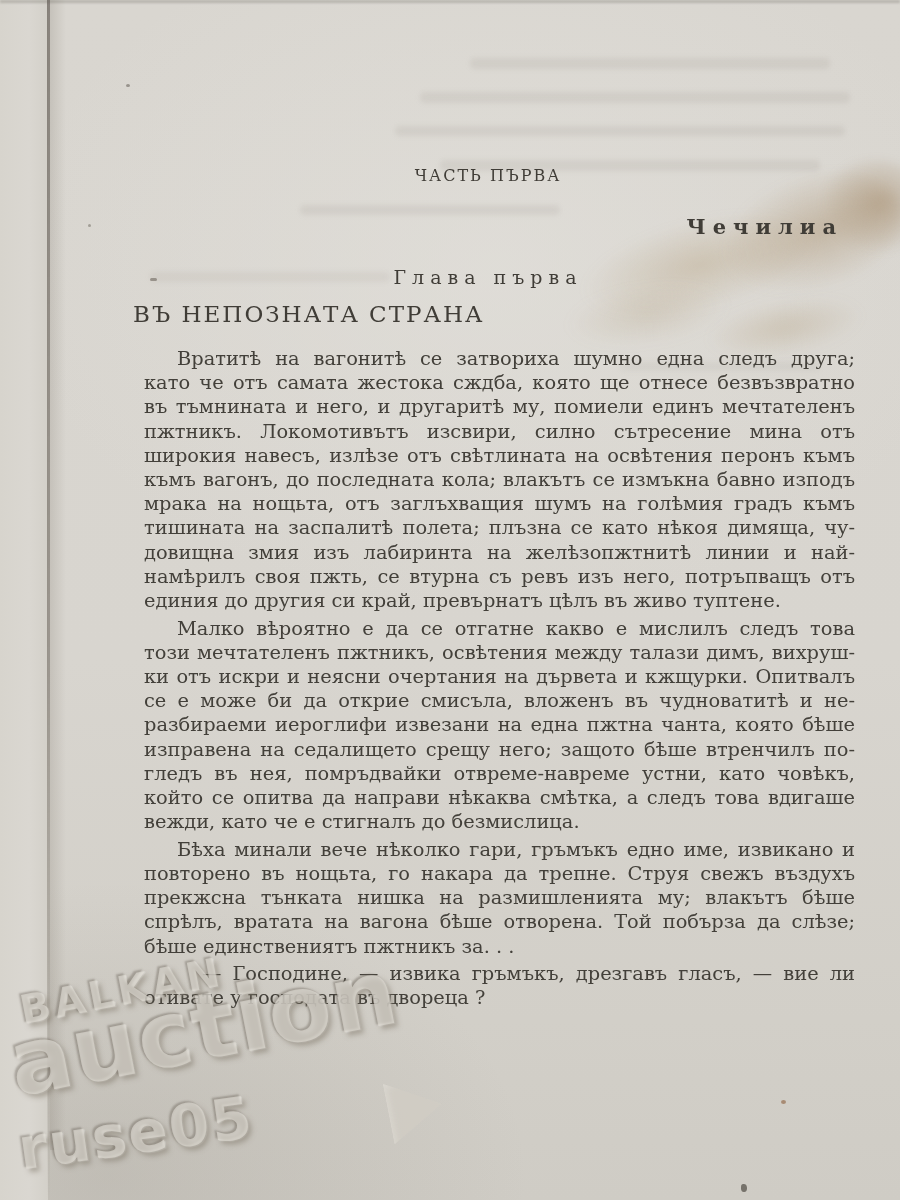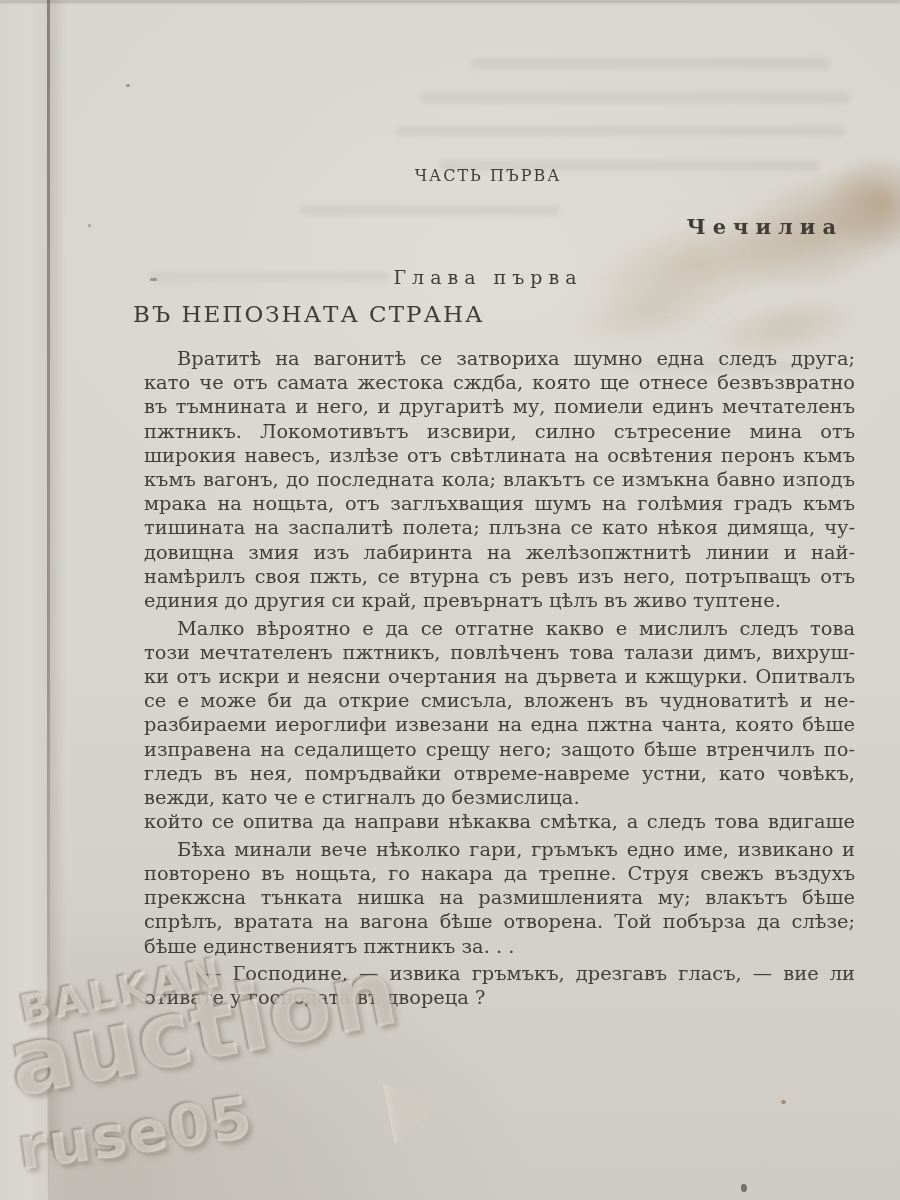--- a/index.html
+++ b/index.html
@@ -137,28 +137,28 @@
         <div class="tline">широкия навесъ, излѣзе отъ свѣтлината на освѣтения перонъ къмъ</div>
         <div class="tline">къмъ вагонъ, до последната кола; влакътъ се измъкна бавно изподъ</div>
         <div class="tline">мрака на нощьта, отъ заглъхващия шумъ на голѣмия градъ къмъ</div>
         <div class="tline">тишината на заспалитѣ полета; плъзна се като нѣкоя димяща, чу-</div>
         <div class="tline">довищна змия изъ лабиринта на желѣзопжтнитѣ линии и най-после,</div>
         <div class="tline">намѣрилъ своя пжть, се втурна съ ревъ изъ него, потръпващъ отъ</div>
         <div class="tline last">единия до другия си край, превърнатъ цѣлъ въ живо туптене.</div>
       </div>
       <div class="para">
         <div class="tline first">Малко вѣроятно е да се отгатне какво е мислилъ следъ това</div>
-        <div class="tline">този мечтателенъ пжтникъ, повлѣченъ това талази димъ, вихруш-</div>
+        <div class="tline">този мечтателенъ пжтникъ, освѣтения между талази димъ, вихруш-</div>
         <div class="tline">ки отъ искри и неясни очертания на дървета и кжщурки. Опитвалъ</div>
         <div class="tline">се е може би да открие смисъла, вложенъ въ чудноватитѣ и не-</div>
         <div class="tline">разбираеми иероглифи извезани на една пжтна чанта, която бѣше</div>
         <div class="tline">изправена на седалището срещу него; защото бѣше втренчилъ по-</div>
         <div class="tline">гледъ въ нея, помръдвайки отвреме-навреме устни, като човѣкъ,</div>
+        <div class="tline">който се опитва да направи нѣкаква смѣтка, а следъ това вдигаше</div>
         <div class="tline last">вежди, като че е стигналъ до безмислица.</div>
-        <div class="tline">който се опитва да направи нѣкаква смѣтка, а следъ това вдигаше</div>
       </div>
       <div class="para">
         <div class="tline first">Бѣха минали вече нѣколко гари, гръмъкъ едно име, извикано и</div>
         <div class="tline">повторено въ нощьта, го накара да трепне. Струя свежъ въздухъ</div>
         <div class="tline">прекжсна тънката нишка на размишленията му; влакътъ бѣше</div>
         <div class="tline">спрѣлъ, вратата на вагона бѣше отворена. Той побърза да слѣзе;</div>
         <div class="tline last">бѣше единствениятъ пжтникъ за. . .</div>
       </div>
       <div class="para dialog">
         <div class="tline first">— Господине, — извика гръмъкъ, дрезгавъ гласъ, — вие ли</div>

